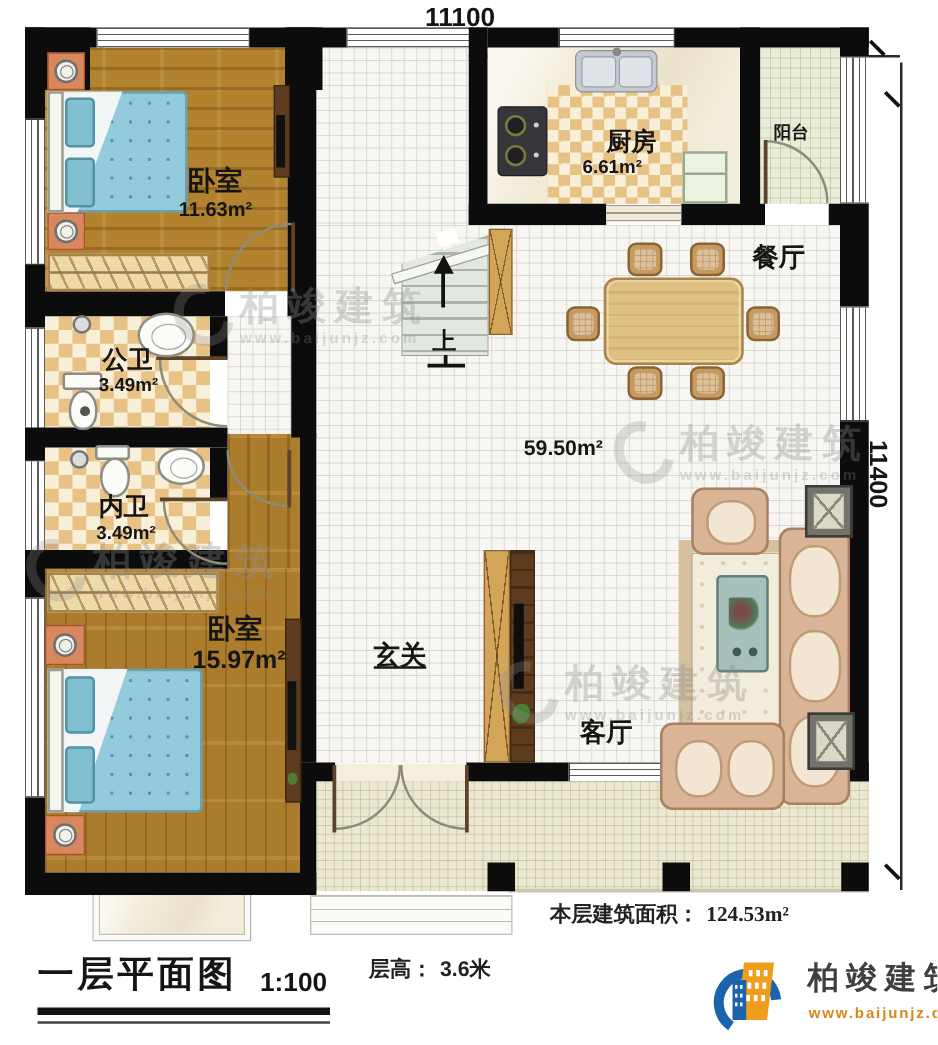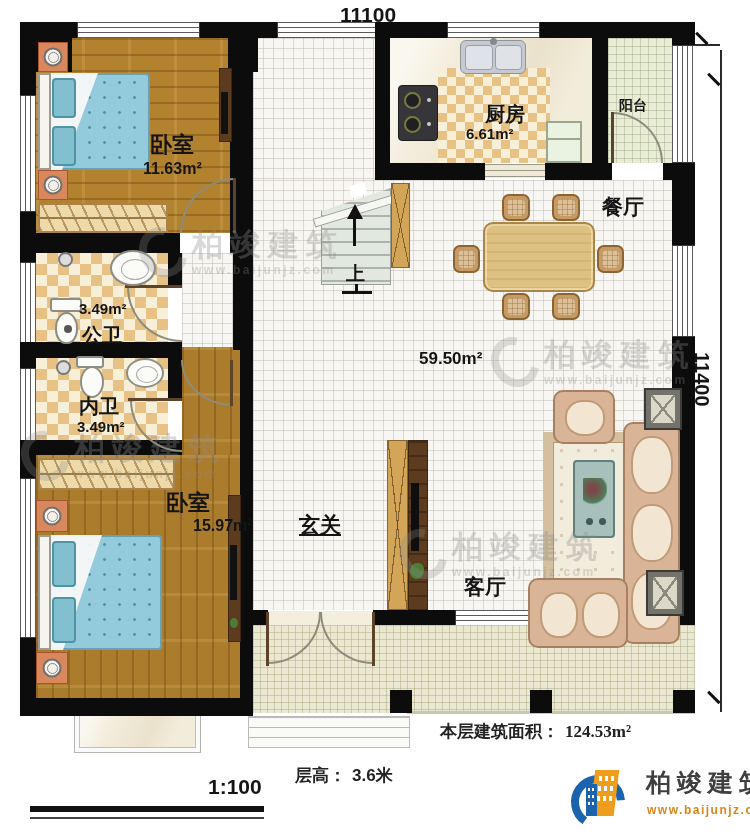--- a/index.html
+++ b/index.html
@@ -233,26 +233,26 @@
   <div class="abs" style="left:573px;top:460px;width:42px;height:78px;background:#a8c0bc;border:2px solid #5f807c;border-radius:4px;box-sizing:border-box;">
     <div class="abs" style="left:8px;top:16px;width:24px;height:28px;background:radial-gradient(circle at 40% 40%,#7a4a4a 20%,#4e7d5a 60%,transparent 70%);"></div>
     <div class="abs" style="left:11px;top:56px;width:7px;height:7px;background:#3e5a58;border-radius:50%;"></div>
     <div class="abs" style="left:24px;top:56px;width:7px;height:7px;background:#3e5a58;border-radius:50%;"></div>
   </div>
   <div class="sidetab" style="left:644px;top:388px;width:38px;height:42px;"></div>
   <div class="sidetab" style="left:646px;top:570px;width:38px;height:46px;"></div>
 
   <div class="lbl" style="left:150px;top:134px;font-size:22px;">卧室</div>
   <div class="lbl" style="left:143px;top:161px;font-size:16px;">11.63m²</div>
-  <div class="lbl" style="left:82px;top:278px;font-size:20px;margin-top:47px;">公卫</div>
+  <div class="lbl" style="left:82px;top:278px;font-size:20px;">公卫</div>
   <div class="lbl" style="left:79px;top:301px;font-size:15px;">3.49m²</div>
   <div class="lbl" style="left:79px;top:396px;font-size:20px;">内卫</div>
   <div class="lbl" style="left:77px;top:419px;font-size:15px;">3.49m²</div>
   <div class="lbl" style="left:166px;top:492px;font-size:22px;">卧室</div>
-  <div class="lbl" style="left:154px;top:518px;font-size:16px;margin-left:39px;">15.97m²</div>
+  <div class="lbl" style="left:154px;top:518px;font-size:20px;">15.97m²</div>
   <div class="lbl" style="left:469px;top:104px;font-size:20px;margin-left:16px;">厨房</div>
   <div class="lbl" style="left:466px;top:126px;font-size:15px;">6.61m²</div>
   <div class="lbl" style="left:619px;top:98px;font-size:14px;">阳台</div>
   <div class="lbl" style="left:602px;top:196px;font-size:21px;">餐厅</div>
   <div class="lbl" style="left:419px;top:350px;font-size:17px;">59.50m²</div>
   <div class="lbl" style="left:299px;top:514px;font-size:21px;text-decoration:underline;">玄关</div>
   <div class="lbl" style="left:464px;top:576px;font-size:21px;">客厅</div>
 
   <div class="wm" style="left:140px;top:226px;">
     <div class="wm-mark"></div>
@@ -283,20 +283,21 @@
       </div>
   </div>
 
   <div class="stat-line" style="left:440px;top:720px;font-family:Liberation Serif, serif;">
     <span>本层建筑面积：</span><span class="val">124.53m²</span>
   </div>
   <div class="stat-line" style="left:295px;top:764px;">
     <span>层高：</span><span class="val">3.6米</span>
   </div>
 
+  <div class="lbl" style="left:30px;top:766px;font-size:29px;letter-spacing:3px;">一层平面图</div>
   <div class="lbl" style="left:208px;top:776px;font-size:21px;font-weight:600;">1:100</div>
   <div class="abs" style="left:30px;top:806px;width:234px;height:6px;background:#111;"></div>
   <div class="abs" style="left:30px;top:817px;width:234px;height:2px;background:#444;"></div>
 
   <div class="abs" style="left:566px;top:764px;width:180px;height:66px;">
     <svg width="76" height="66" viewBox="0 0 76 66">
       <circle cx="32" cy="38" r="23" fill="none" stroke="#1c63ad" stroke-width="8" stroke-dasharray="92 53" transform="rotate(125 32 38)"></circle>
       <rect x="30" y="6" width="24" height="46" fill="#ef9d1c" transform="skewX(-7)"></rect>
       <rect x="20" y="20" width="11" height="32" fill="#1c63ad"></rect>
       <rect x="33" y="12" width="3" height="5" fill="#fff"></rect>

